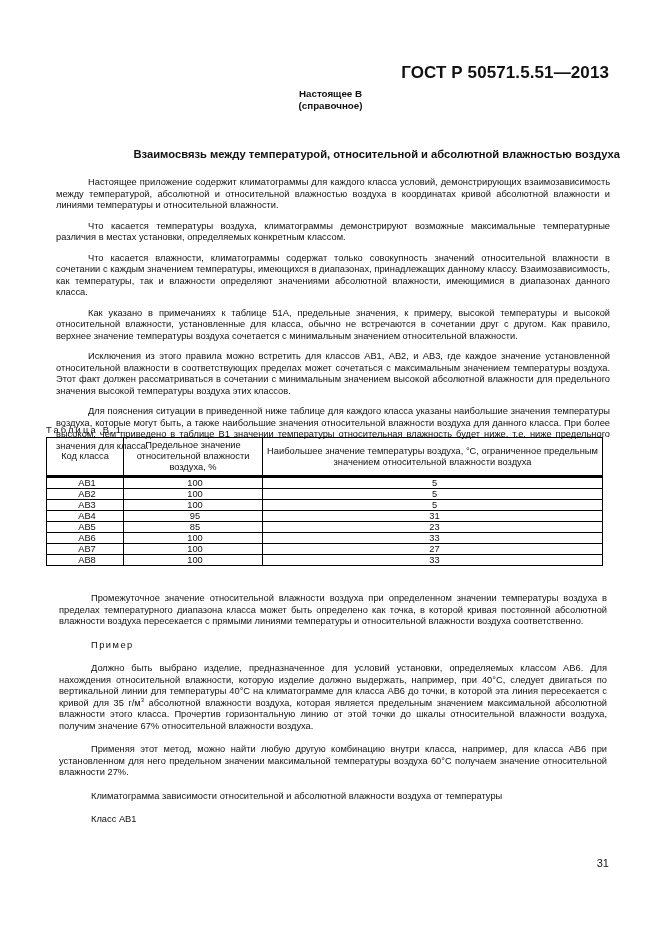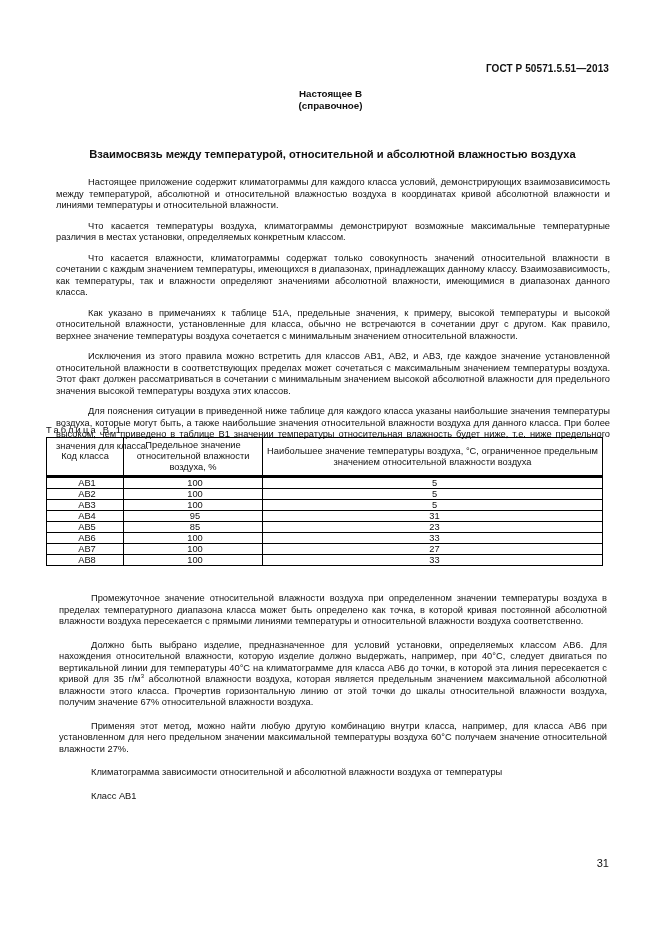--- a/index.html
+++ b/index.html
@@ -3,28 +3,28 @@
   <meta charset="utf-8">
   <style>
     html, body { margin: 0; padding: 0; background: #ffffff; }
     body {
       width: 661px; height: 935px; position: relative; overflow: hidden;
       font-family: "Liberation Sans", sans-serif; color: #111;
     }
     .page { position: absolute; left: 0; top: 0; width: 661px; height: 935px; }
     .std-code {
       position: absolute; right: 52px; top: 63px;
-      font-weight: bold; font-size: 10px; letter-spacing: 0.1px; margin-left: 24px;
+      font-weight: bold; font-size: 17px; letter-spacing: 0.1px; margin-left: 24px;
     }
     .appendix {
       position: absolute; left: 0; width: 661px; top: 88px; text-align: center;
       font-weight: bold; font-size: 9.8px; line-height: 12px;
     }
     .section-title {
-      position: absolute; left: 45px; width: 575px; top: 148px; text-align: center;
+      position: absolute; left: 45px; width: 575px; top: 148px; text-align: right;
       font-weight: bold; font-size: 11.2px;
     }
     .body-text {
       position: absolute; left: 47px; width: 572px; top: 168px;
       font-size: 9.3px; line-height: 11.5px; text-align: justify;
     }
     .body-text p { margin: 9px; text-indent: 32px; }
     .table-caption {
       position: absolute; left: 46px; top: 425px; font-size: 9.3px; letter-spacing: 2.2px;
     }
@@ -124,20 +124,21 @@
         <tr>
           <td>АВ8</td>
           <td>100</td>
           <td>33</td>
         </tr>
       </tbody>
   </table>
 
   <div class="after-text">
     <p>Промежуточное значение относительной влажности воздуха при определенном значении температуры воздуха в пределах температурного диапазона класса может быть определено как точка, в которой кривая постоянной абсолютной влажности воздуха пересекается с прямыми линиями температуры и относительной влажности воздуха соответственно.</p>
+    <p class="spaced">Пример</p>
     <p><span>Должно быть выбрано изделие, предназначенное для условий установки, определяемых классом АВ6. Для нахождения относительной влажности, которую изделие должно выдержать, например, при 40°С, следует двигаться по вертикальной линии для температуры 40°С на климатограмме для класса АВ6 до точки, в которой эта линия пересекается с кривой для 35 г/м</span><sup>3</sup><span> абсолютной влажности воздуха, которая является предельным значением максимальной абсолютной влажности этого класса. Прочертив горизонтальную линию от этой точки до шкалы относительной влажности воздуха, получим значение 67% относительной влажности воздуха.</span></p>
     <p>Применяя этот метод, можно найти любую другую комбинацию внутри класса, например, для класса АВ6 при установленном для него предельном значении максимальной температуры воздуха 60°С получаем значение относительной влажности 27%.</p>
     <p class="noj">Климатограмма зависимости относительной и абсолютной влажности воздуха от температуры</p>
     <p class="noj">Класс АВ1</p>
   </div>
 
   <div class="page-number">31</div>
 </div>
 
 </body></html>

